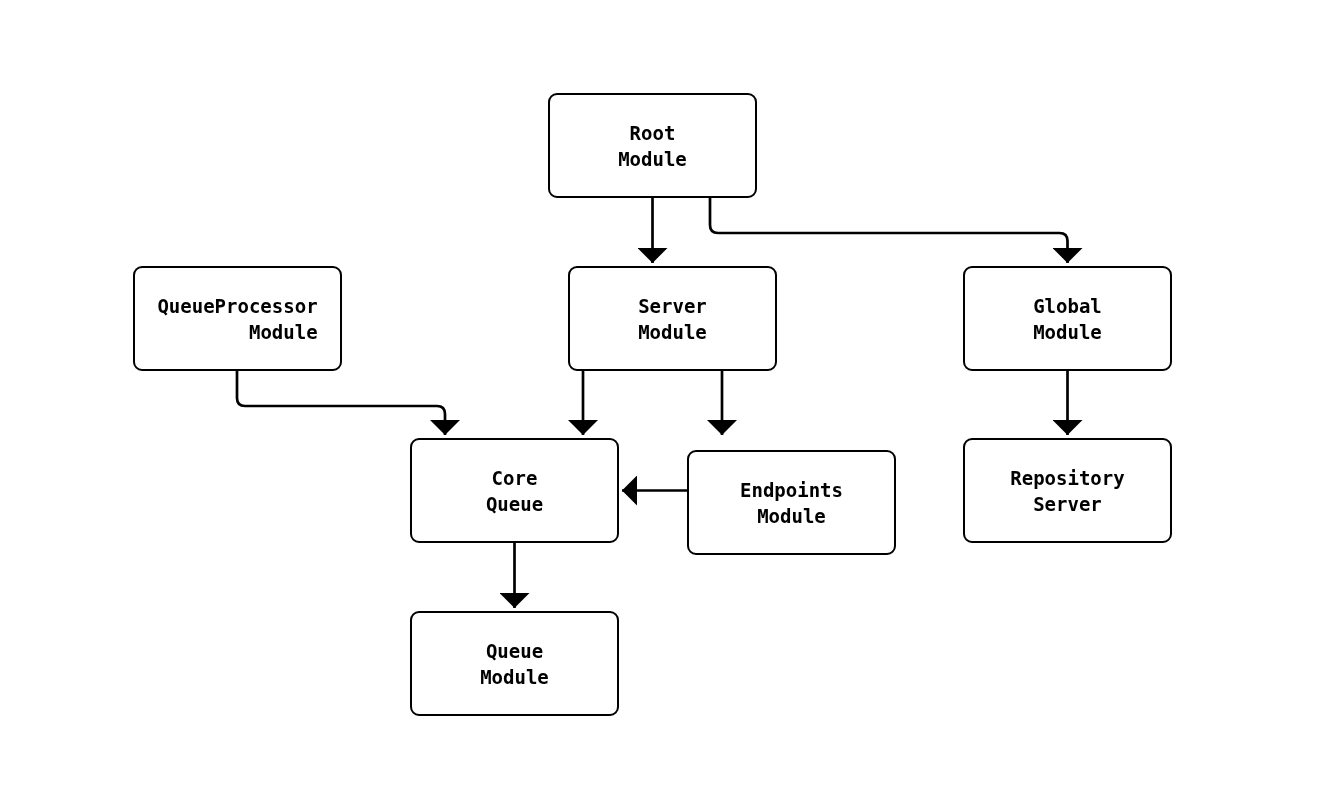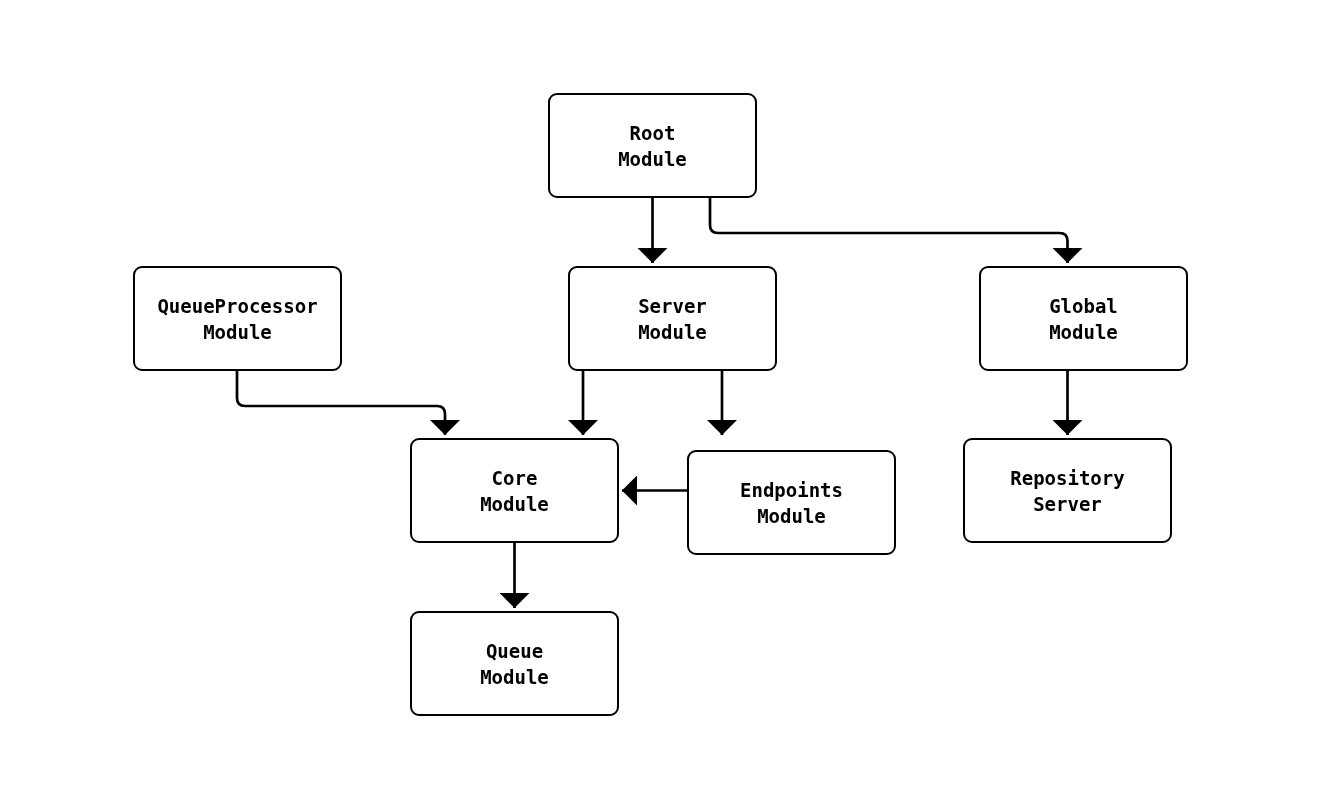--- a/index.html
+++ b/index.html
@@ -40,23 +40,23 @@
     align-items: center;
     justify-content: center;
     text-align: center;
     white-space: pre-line;
     font-size: 19px;
     line-height: 26px;
     font-weight: bold;
     color: #000000;
   }
   .node-root        { left: 548px; top: 93px;  }
-  .node-qp          { left: 133px; top: 266px; }
+  .node-qp          { left: 133px; top: 266px; text-align: right; }
   .node-server      { left: 548px; top: 266px; margin-left: 20px; }
-  .node-global      { left: 963px; top: 266px; margin-left: 16px; }
+  .node-global      { left: 963px; top: 266px; }
   .node-core        { left: 410px; top: 438px; }
   .node-endpoints   { left: 687px; top: 450px; }
   .node-repository  { left: 963px; top: 438px; }
   .node-queue       { left: 410px; top: 611px; }
 </style>
 </head>
 <body>
 
 <div class="canvas">
 
@@ -90,21 +90,21 @@
   <div class="node node-qp">QueueProcessor
 Module</div>
 
   <div class="node node-server">Server
 Module</div>
 
   <div class="node node-global">Global
 Module</div>
 
   <div class="node node-core">Core
-Module</div>
+Queue</div>
 
   <div class="node node-endpoints">Endpoints
 Module</div>
 
   <div class="node node-repository">Repository
 Server</div>
 
   <div class="node node-queue">Queue
 Module</div>
 

